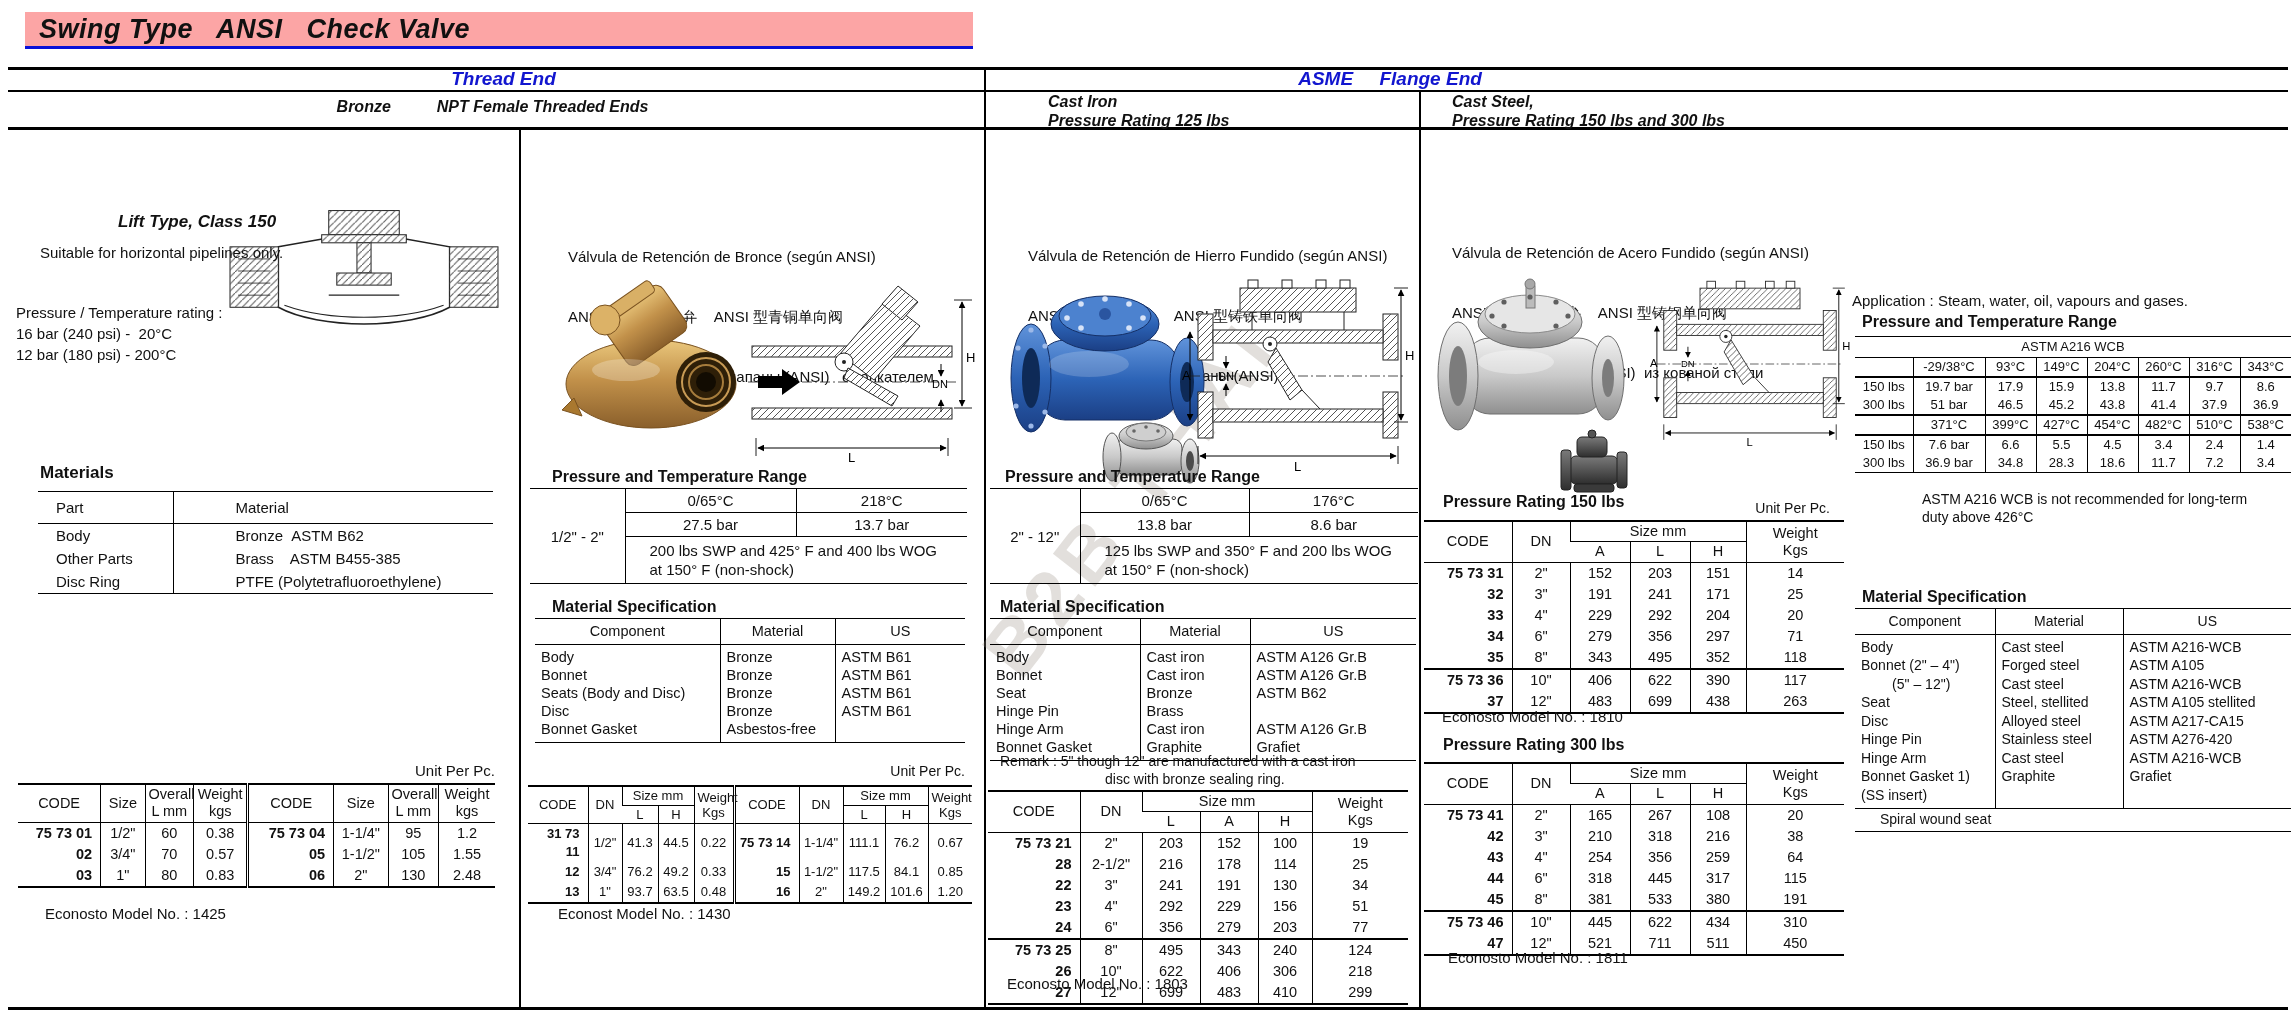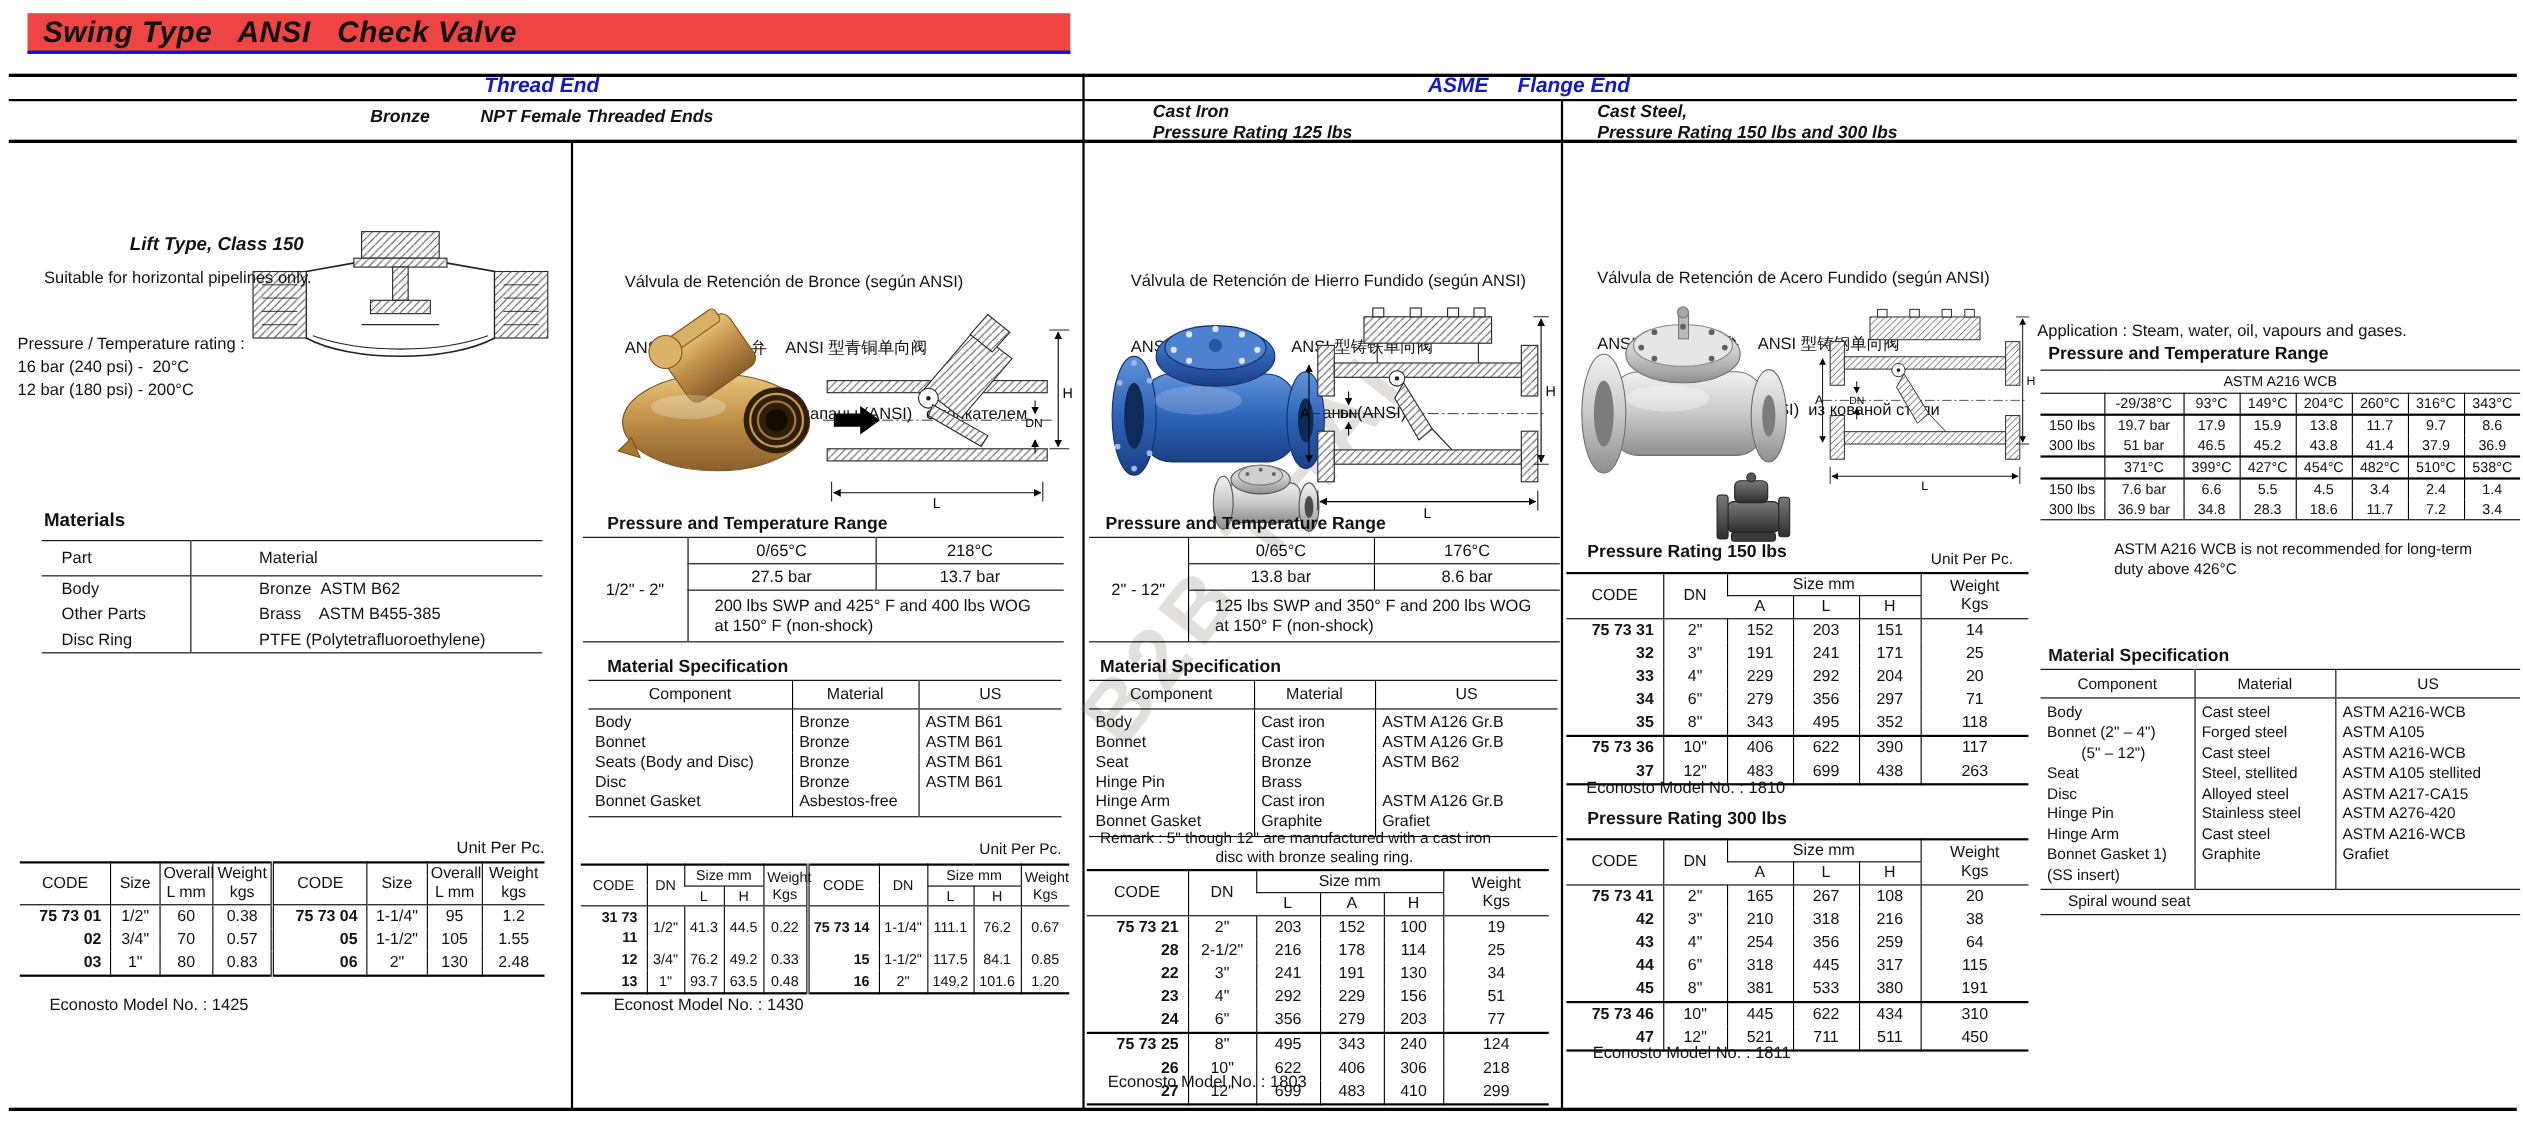--- a/index.html
+++ b/index.html
@@ -2,21 +2,21 @@
 <html><head>
 <meta charset="utf-8">
 <style>
   * { margin:0; padding:0; box-sizing:border-box; }
   html,body { background:#ffffff; }
   body { font-family:"Liberation Sans","DejaVu Sans",sans-serif; color:#111; }
   .page { position:relative; width:2294px; height:1032px; background:#fff; overflow:hidden; }
   .abs { position:absolute; }
   .line { position:absolute; background:#000; }
   .title-band { position:absolute; left:25px; top:12px; width:948px; height:37px;
-    background:#ef4444; border-bottom:3px solid #0a10d8; display:flex; align-items:center; }
+    background:#fca5a5; border-bottom:3px solid #0a10d8; display:flex; align-items:center; }
   .doc-title { font-style:italic; font-weight:700; font-size:27px; letter-spacing:.5px; padding-left:14px; white-space:pre; }
   .sec-head { color:#1216cf; font-style:italic; font-weight:700; font-size:19px; }
   .sub-head { font-style:italic; font-weight:700; font-size:16px; line-height:19px; }
   .txt { font-size:15px; line-height:21px; }
   .small { font-size:14px; }
   .bold-title { font-weight:700; font-size:16px; }
   .lang { font-size:15px; line-height:20px; white-space:pre; }
   .rightal { text-align:right; }
 
   table { border-collapse:collapse; table-layout:fixed; }
@@ -115,21 +115,21 @@
   <div class="line" style="left:8px;top:67px;width:2280px;height:2.5px"></div>
   <div class="line" style="left:8px;top:90px;width:2280px;height:2px"></div>
   <div class="line" style="left:8px;top:127px;width:2280px;height:2.5px"></div>
   <div class="line" style="left:8px;top:1007px;width:2280px;height:3px"></div>
   <div class="line" style="left:984px;top:67px;width:2px;height:62px"></div>
   <div class="line" style="left:1419px;top:90px;width:2px;height:39px"></div>
   <div class="line" style="left:519px;top:129px;width:2px;height:880px"></div>
   <div class="line" style="left:984px;top:129px;width:2px;height:880px"></div>
   <div class="line" style="left:1419px;top:129px;width:2px;height:880px"></div>
 
-  <div class="abs sec-head" style="left:0;top:68px;width:985px;text-align:center">Thread End</div>
+  <div class="abs sec-head" style="left:11px;top:68px;width:985px;text-align:center">Thread End</div>
   <div class="abs sec-head" style="left:985px;top:68px;width:810px;text-align:center">ASME &nbsp;&nbsp;&nbsp; Flange End</div>
 
   <div class="abs" style="left:0;top:97px;width:985px;display:flex;justify-content:center;gap:46px">
     <span class="sub-head">Bronze</span>
     <span class="sub-head">NPT Female Threaded Ends</span>
   </div>
   <div class="abs" style="left:1048px;top:92px">
     <div class="sub-head">Cast Iron</div>
     <div class="sub-head">Pressure Rating 125 lbs</div>
   </div>

